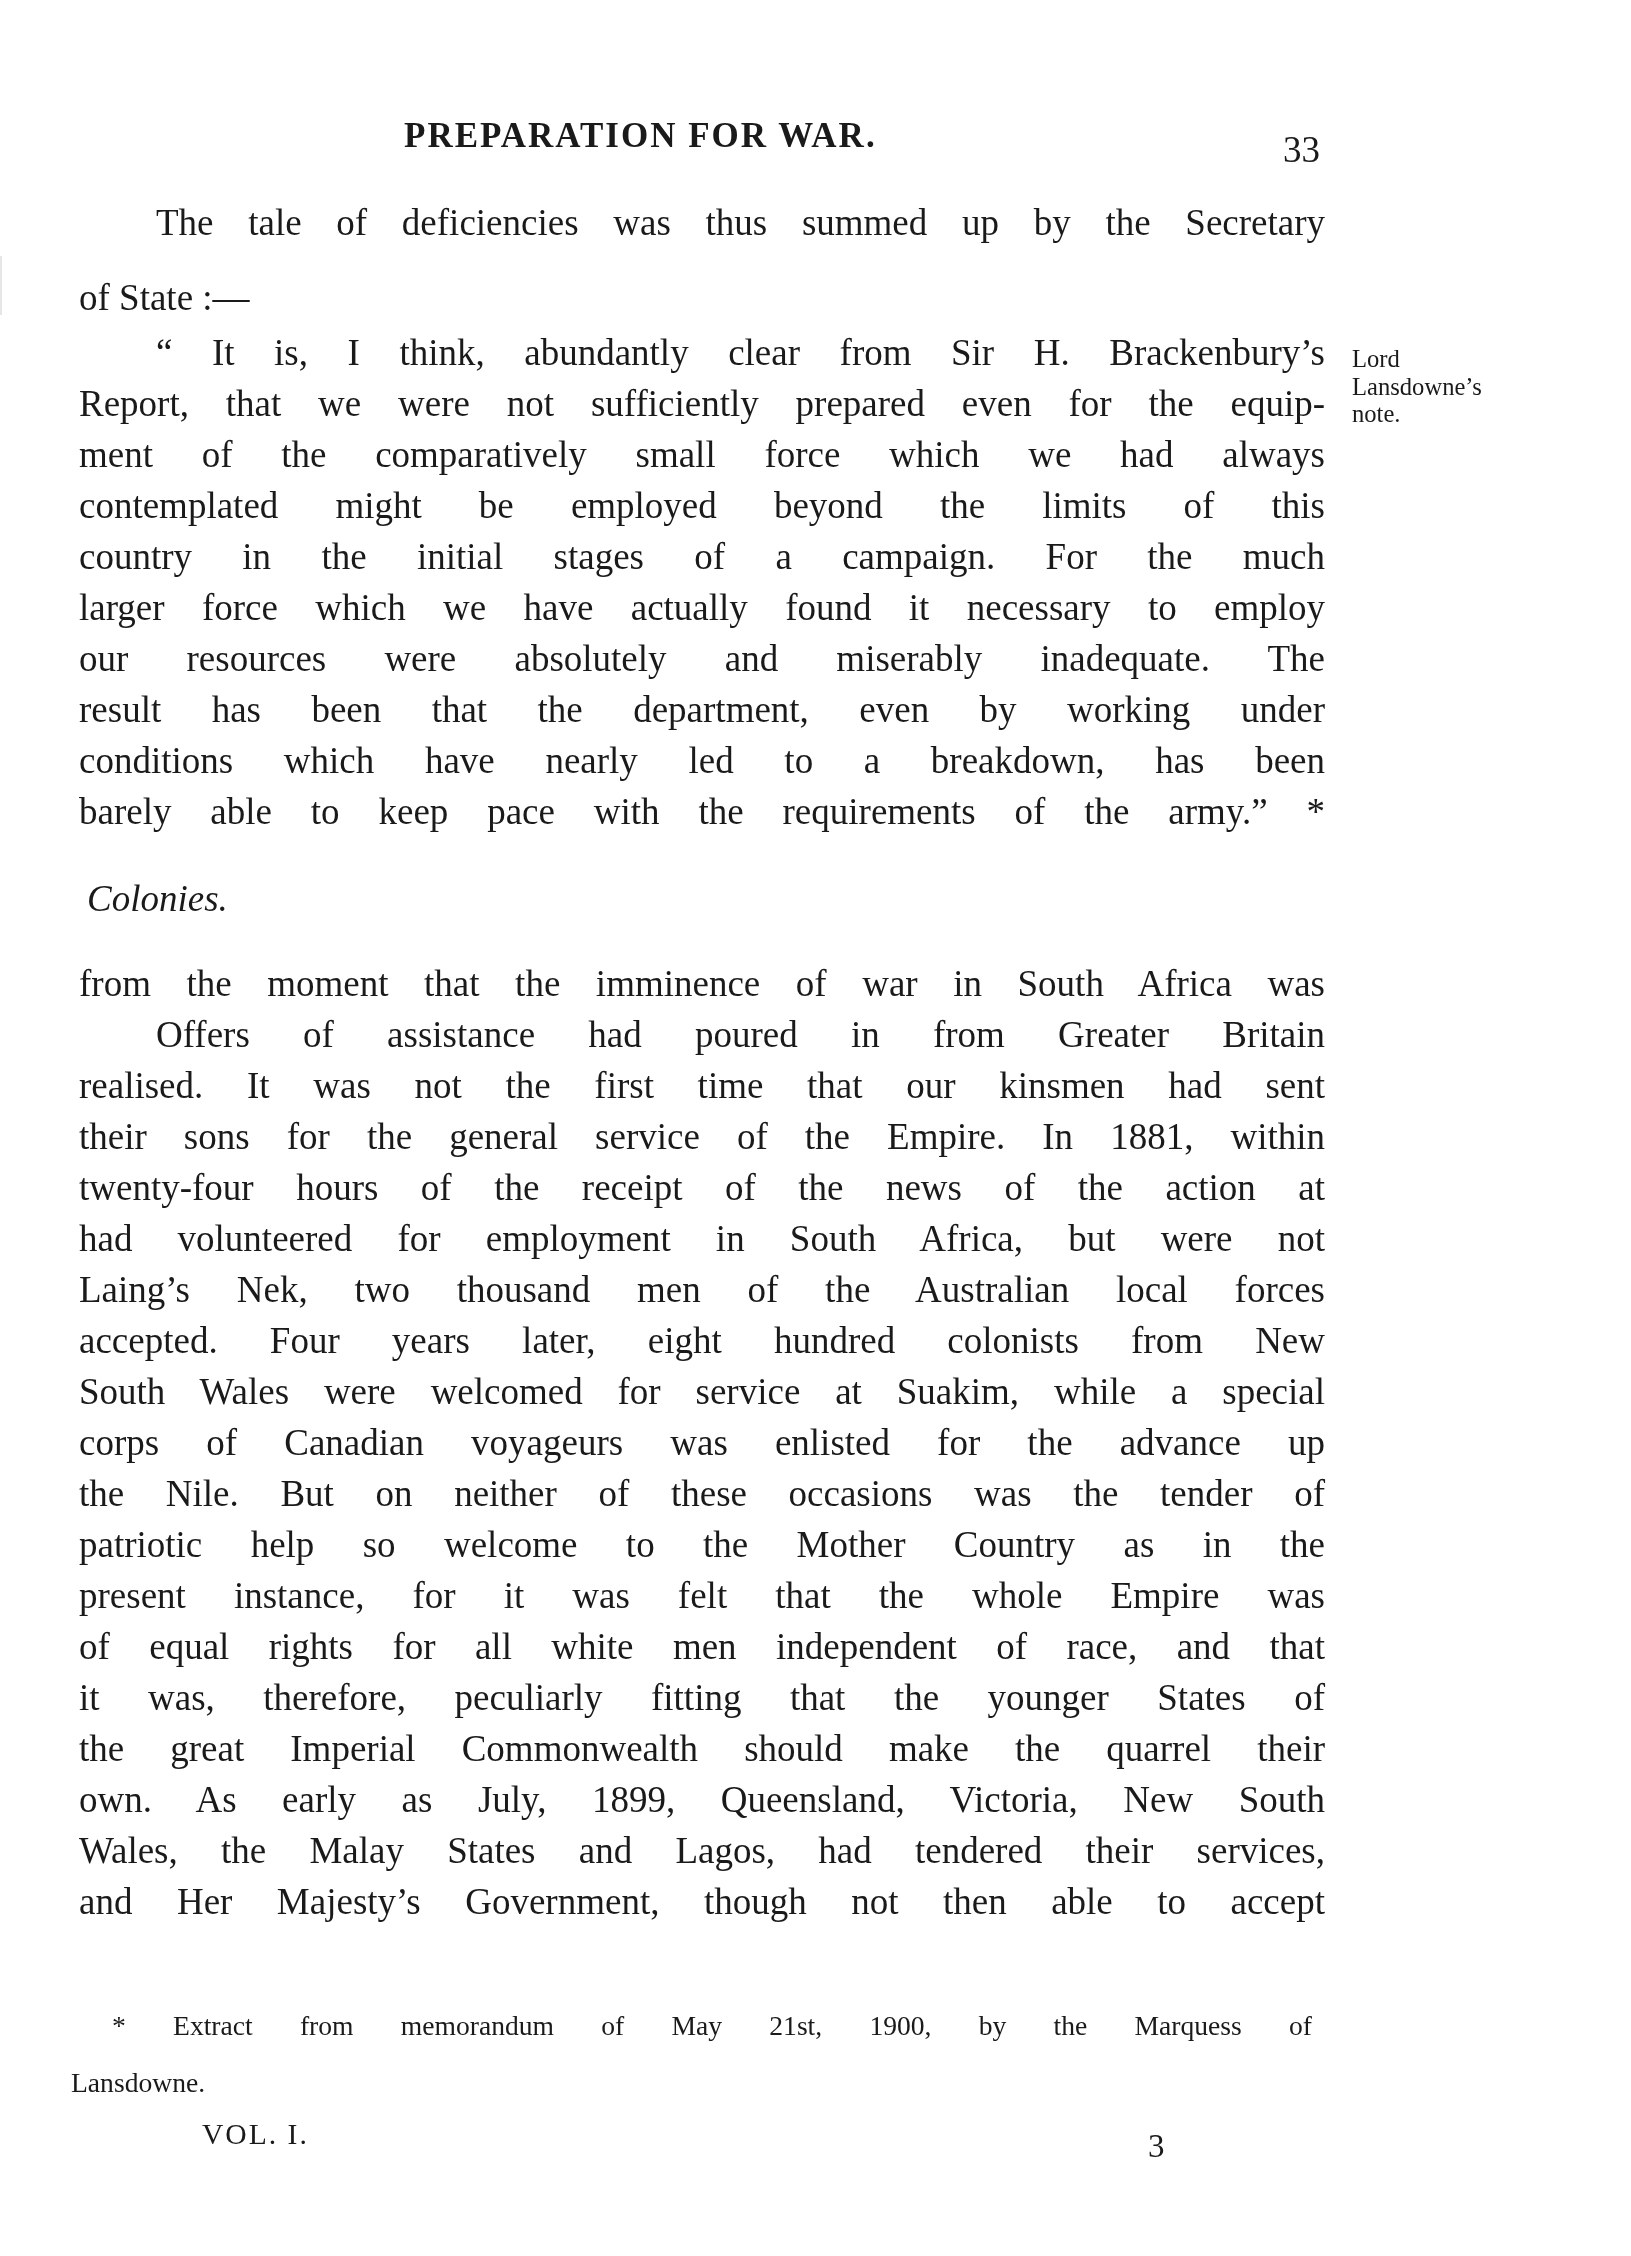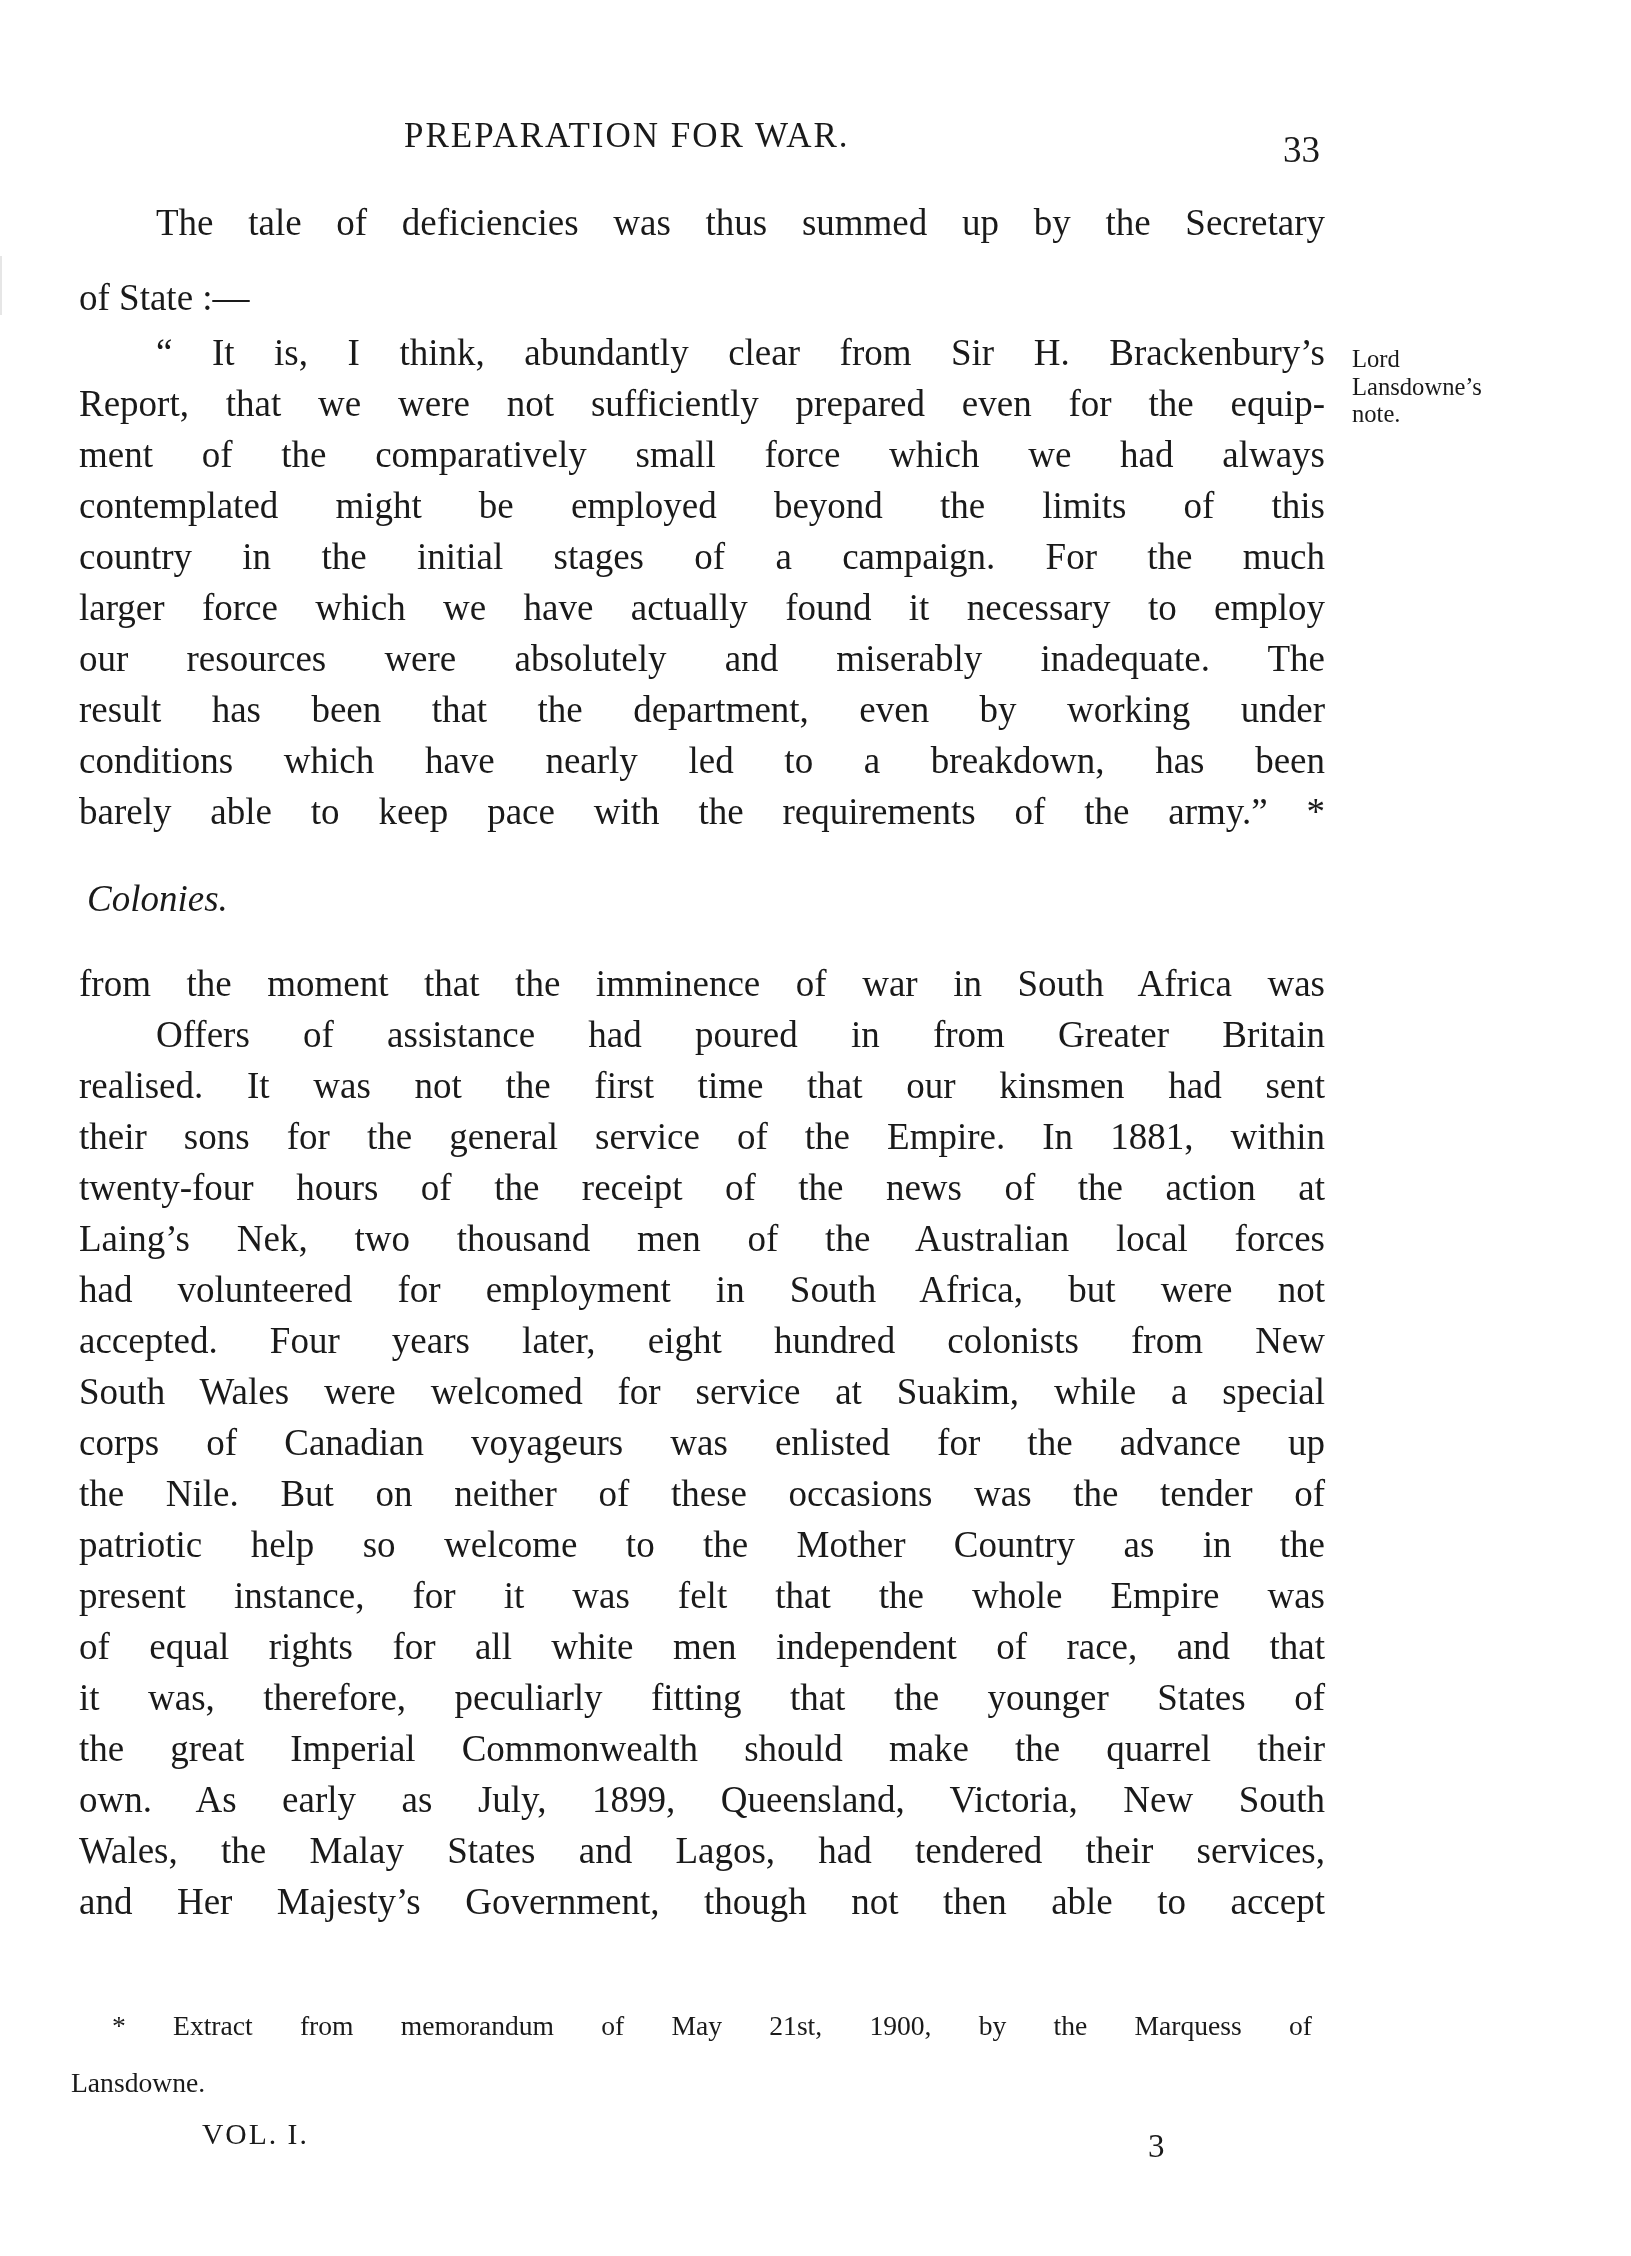--- a/index.html
+++ b/index.html
@@ -1,18 +1,18 @@
 <!DOCTYPE html>
 <html><head>
 <meta charset="utf-8">
 <style>
   html, body { margin: 0; padding: 0; background: #ffffff; }
   body { width: 1631px; height: 2257px; position: relative; overflow: hidden;
          font-family: "Liberation Serif", "DejaVu Serif", serif; color: #1a1a1a; }
-  .running-head { position: absolute; top: 116px; left: 404px; font-size: 35px; letter-spacing: 2px; }
+  .running-head { position: absolute; top: 116px; left: 404px; font-size: 35px; letter-spacing: 2px; font-weight: bold; }
   .page-number { position: absolute; top: 128px; left: 1283px; font-size: 37px; }
   .col { position: absolute; left: 79px; width: 1246px; font-size: 37px; line-height: 51px; }
   .line { display: block; text-align: justify; text-align-last: justify; white-space: nowrap; height: 51px; }
   .line.last { text-align-last: left; margin-top: 24px; }
   .line.indent { padding-left: 77px; }
   .p1 { top: 197px; }
   .quote { top: 327px; }
   .heading { position: absolute; top: 877px; left: 87px; font-size: 37px; font-style: italic; }
   .p2 { top: 958px; }
   .margin-note { position: absolute; top: 345px; left: 1352px; font-size: 24.6px; line-height: 27.6px; }
@@ -56,22 +56,22 @@
 </div>
 
 <div class="heading">Colonies.</div>
 
 <div class="col p2">
   <span class="line">from the moment that the imminence of war in South Africa was</span>
   <span class="line indent">Offers of assistance had poured in from Greater Britain</span>
   <span class="line">realised. It was not the first time that our kinsmen had sent</span>
   <span class="line">their sons for the general service of the Empire. In 1881, within</span>
   <span class="line">twenty-four hours of the receipt of the news of the action at</span>
+  <span class="line">had volunteered for employment in South Africa, but were not</span>
   <span class="line">Laing’s Nek, two thousand men of the Australian local forces</span>
-  <span class="line">had volunteered for employment in South Africa, but were not</span>
   <span class="line">accepted. Four years later, eight hundred colonists from New</span>
   <span class="line">South Wales were welcomed for service at Suakim, while a special</span>
   <span class="line">corps of Canadian voyageurs was enlisted for the advance up</span>
   <span class="line">the Nile. But on neither of these occasions was the tender of</span>
   <span class="line">patriotic help so welcome to the Mother Country as in the</span>
   <span class="line">present instance, for it was felt that the whole Empire was</span>
   <span class="line">of equal rights for all white men independent of race, and that</span>
   <span class="line">it was, therefore, peculiarly fitting that the younger States of</span>
   <span class="line">the great Imperial Commonwealth should make the quarrel their</span>
   <span class="line">own. As early as July, 1899, Queensland, Victoria, New South</span>

